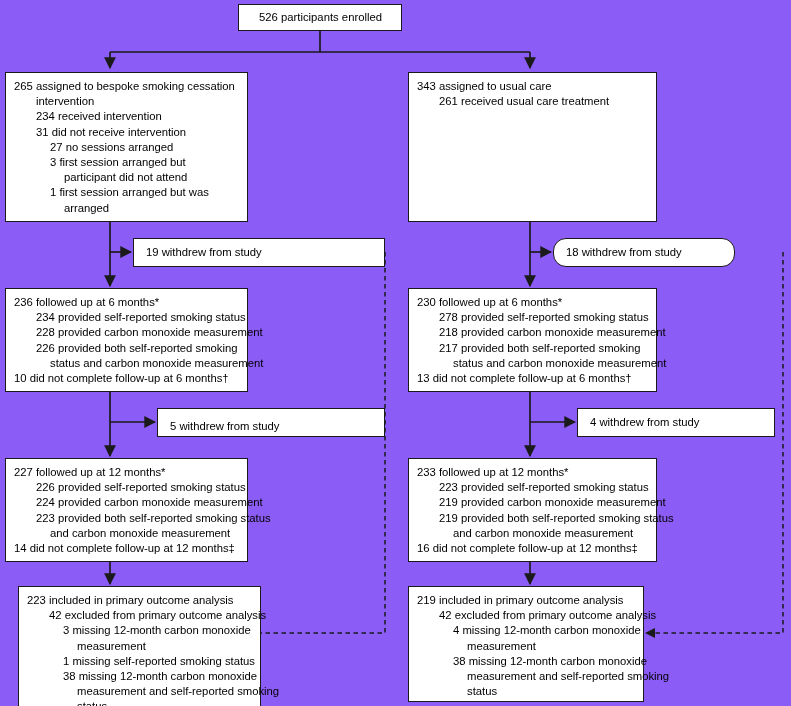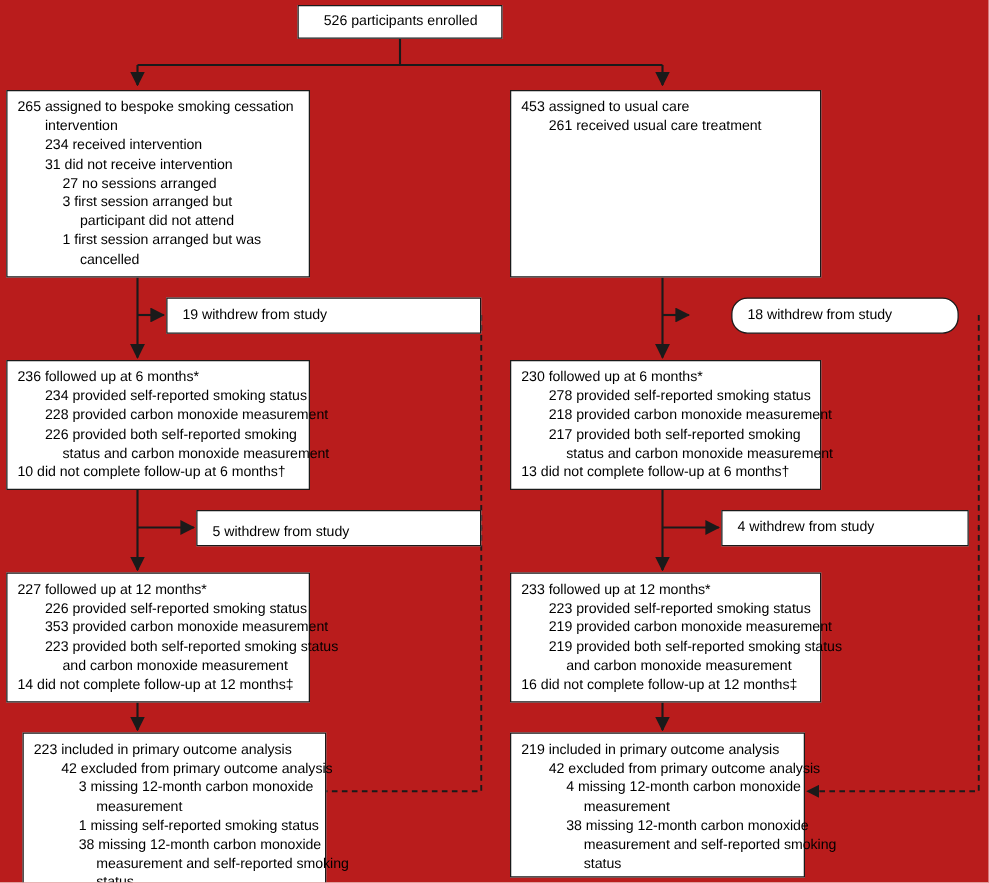--- a/index.html
+++ b/index.html
@@ -4,21 +4,21 @@
 <style>
   html, body {
     margin: 0;
     padding: 0;
     background: #ffffff;
   }
   #diagram {
     position: relative;
     width: 791px;
     height: 706px;
-    background: #b91c1c;
+    background: #8b5cf6;
     font-family: "Liberation Sans", sans-serif;
     color: #000000;
     overflow: hidden;
   }
   #connectors {
     position: absolute;
     left: 0;
     top: 0;
     width: 791px;
     height: 706px;
@@ -99,21 +99,21 @@
 
   <div class="box" style="left:5px; top:72px; width:243px; height:150px;">
     <div class="box-line ind0">265 assigned to bespoke smoking cessation</div>
     <div class="box-line ind1">intervention</div>
     <div class="box-line ind1">234 received intervention</div>
     <div class="box-line ind1">31 did not receive intervention</div>
     <div class="box-line ind2">27 no sessions arranged</div>
     <div class="box-line ind2">3 first session arranged but</div>
     <div class="box-line ind3">participant did not attend</div>
     <div class="box-line ind2">1 first session arranged but was</div>
-    <div class="box-line ind3">cancelled</div>
+    <div class="box-line ind3">arranged</div>
   </div>
 
   <div class="box withdraw-box" style="left:133px; top:238px; width:252px; height:29px; padding-top:6px;">
     <div class="box-line ind0">19 withdrew from study</div>
   </div>
 
   <div class="box" style="left:5px; top:288px; width:243px; height:104px;">
     <div class="box-line ind0">236 followed up at 6 months*</div>
     <div class="box-line ind1">234 provided self-reported smoking status</div>
     <div class="box-line ind1">228 provided carbon monoxide measurement</div>
@@ -122,43 +122,43 @@
     <div class="box-line ind0">10 did not complete follow-up at 6 months†</div>
   </div>
 
   <div class="box withdraw-box" style="left:157px; top:408px; width:228px; height:29px; padding-top:10px;">
     <div class="box-line ind0">5 withdrew from study</div>
   </div>
 
   <div class="box" style="left:5px; top:458px; width:243px; height:104px;">
     <div class="box-line ind0">227 followed up at 12 months*</div>
     <div class="box-line ind1">226 provided self-reported smoking status</div>
-    <div class="box-line ind1">353 provided carbon monoxide measurement</div>
+    <div class="box-line ind1">224 provided carbon monoxide measurement</div>
     <div class="box-line ind1">223 provided both self-reported smoking status</div>
     <div class="box-line ind2">and carbon monoxide measurement</div>
     <div class="box-line ind0">14 did not complete follow-up at 12 months‡</div>
   </div>
 
   <div class="box" style="left:18px; top:586px; width:243px; height:144px;">
     <div class="box-line ind0">223 included in primary outcome analysis</div>
     <div class="box-line ind1">42 excluded from primary outcome analysis</div>
     <div class="box-line ind2">3 missing 12-month carbon monoxide</div>
     <div class="box-line ind3">measurement</div>
     <div class="box-line ind2">1 missing self-reported smoking status</div>
     <div class="box-line ind2">38 missing 12-month carbon monoxide</div>
     <div class="box-line ind3">measurement and self-reported smoking</div>
     <div class="box-line ind3">status</div>
   </div>
 
   <div class="box" style="left:408px; top:72px; width:249px; height:150px;">
-    <div class="box-line ind0">453 assigned to usual care</div>
+    <div class="box-line ind0">343 assigned to usual care</div>
     <div class="box-line ind1">261 received usual care treatment</div>
   </div>
 
-  <div class="box withdraw-box" style="left:585px; top:238px; width:182px; height:29px; padding-top:6px;border-radius:13px;">
+  <div class="box withdraw-box" style="left:553px; top:238px; width:182px; height:29px; padding-top:6px;border-radius:13px;">
     <div class="box-line ind0">18 withdrew from study</div>
   </div>
 
   <div class="box" style="left:408px; top:288px; width:249px; height:104px;">
     <div class="box-line ind0">230 followed up at 6 months*</div>
     <div class="box-line ind1">278 provided self-reported smoking status</div>
     <div class="box-line ind1">218 provided carbon monoxide measurement</div>
     <div class="box-line ind1">217 provided both self-reported smoking</div>
     <div class="box-line ind2">status and carbon monoxide measurement</div>
     <div class="box-line ind0">13 did not complete follow-up at 6 months†</div>

